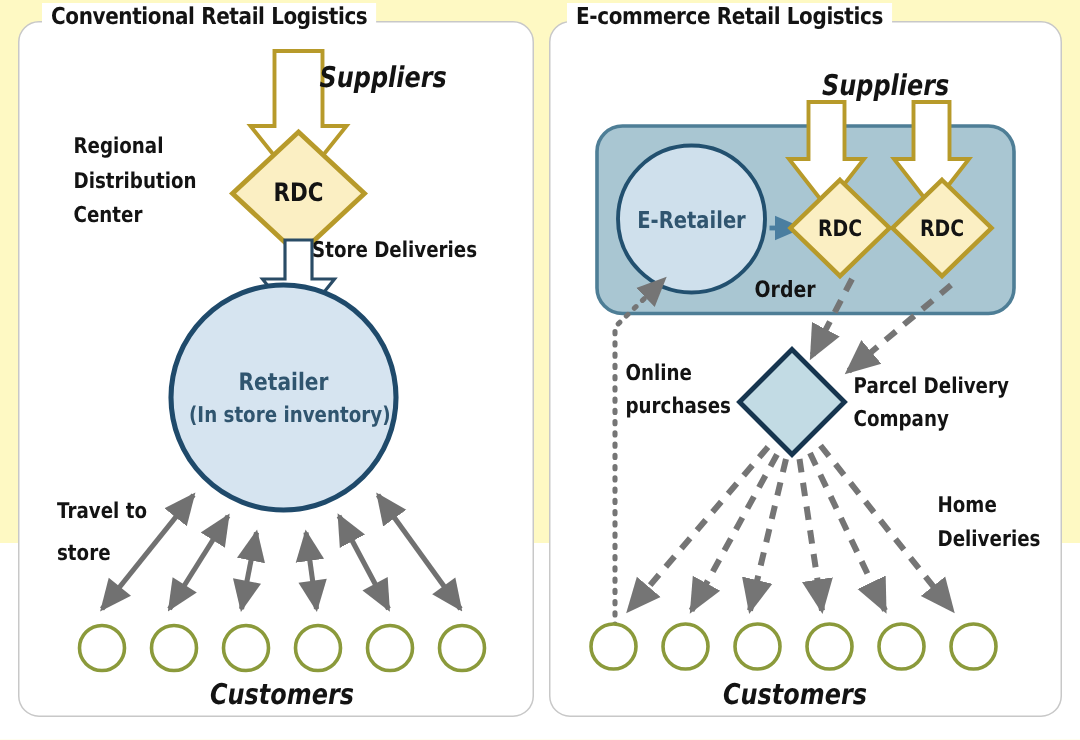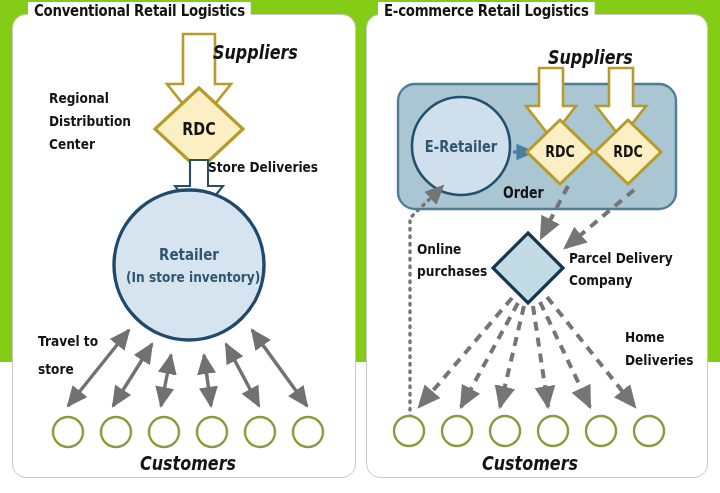--- a/index.html
+++ b/index.html
@@ -11,21 +11,21 @@
     width: 720px;
     height: 493px;
     font-family: "Liberation Sans", sans-serif;
     overflow: hidden;
     position: relative;
   }
   #root {
     position: relative;
     width: 720px;
     height: 362px;
-    background: #84cc16;
+    background: #fef9c3;
   }
   .panel {
     position: absolute;
     top: 14px;
     height: 464px;
     border: 1.5px solid #c8c8c8;
     border-radius: 14px;
     background: #ffffff;
     box-sizing: border-box;
   }

